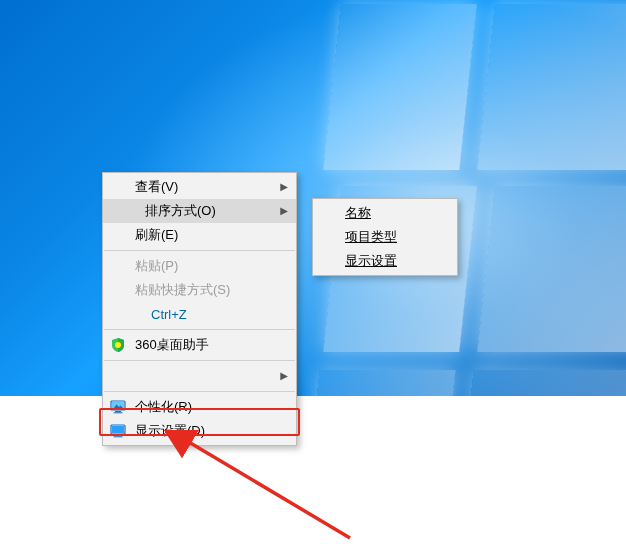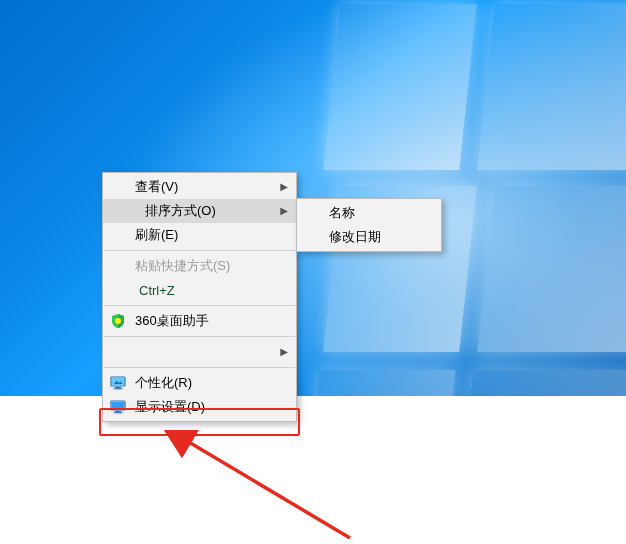--- a/index.html
+++ b/index.html
@@ -50,39 +50,40 @@
     box-shadow: 3px 3px 6px rgba(0,0,0,0.25);
     padding: 2px 0;
     box-sizing: border-box;
   }
   .main-menu {
     left: 102px;
     top: 172px;
     width: 195px;
   }
   .sub-menu {
-    left: 296px;
+    left: 312px;
     top: 198px;
     width: 146px;
+    text-decoration: underline;
   }
 
   .menu-row {
     display: flex;
     align-items: center;
     height: 24px;
     padding: 0 24px 0 32px;
     position: relative;
     white-space: nowrap;
   }
   .menu-row .label {
     flex: 1 1 auto;
   }
   .menu-row .shortcut {
-    color: #14532d;
-    margin-left: 4px;
+    color: #0369a1;
+    margin-left: 16px;
   }
   .menu-row .arrow {
     position: absolute;
     right: 8px;
     top: 50%;
     transform: translateY(-55%);
     font-size: 10px;
     color: #555;
   }
   .menu-row.hover {
@@ -149,20 +150,23 @@
       <span class="label">排序方式(O)</span>
       <span class="arrow">▶</span>
     </div>
 
     <div class="menu-row">
       <span class="label">刷新(E)</span>
     </div>
 
     <div class="menu-sep"></div>
 
+    <div class="menu-row disabled">
+      <span class="label">粘贴(P)</span>
+    </div>
 
     <div class="menu-row disabled">
       <span class="label">粘贴快捷方式(S)</span>
     </div>
 
     <div class="menu-row">
       <span class="shortcut">Ctrl+Z</span>
     </div>
 
     <div class="menu-sep"></div>
@@ -211,21 +215,24 @@
       <span class="label">显示设置(D)</span>
     </div>
 
   </div>
 
   <div class="menu sub-menu">
     <div class="menu-row">
       <span class="label">名称</span>
     </div>
     <div class="menu-row">
-      <span class="label">修改日期</span>
+      <span class="label">项目类型</span>
+    </div>
+    <div class="menu-row">
+      <span class="label">显示设置</span>
     </div>
   </div>
 
   <div class="annotation-box" style="left:99px; top:408px; width:201px; height:28px;"></div>
 
   <svg class="annotation-arrow" style="left:150px; top:430px;" width="220" height="120">
     <defs>
       <marker id="ah" markerWidth="12" markerHeight="12" refX="3" refY="5" orient="auto">
         <path d="M0 0 L10 5 L0 10 Z" fill="#e52b1f"></path>
       </marker>

